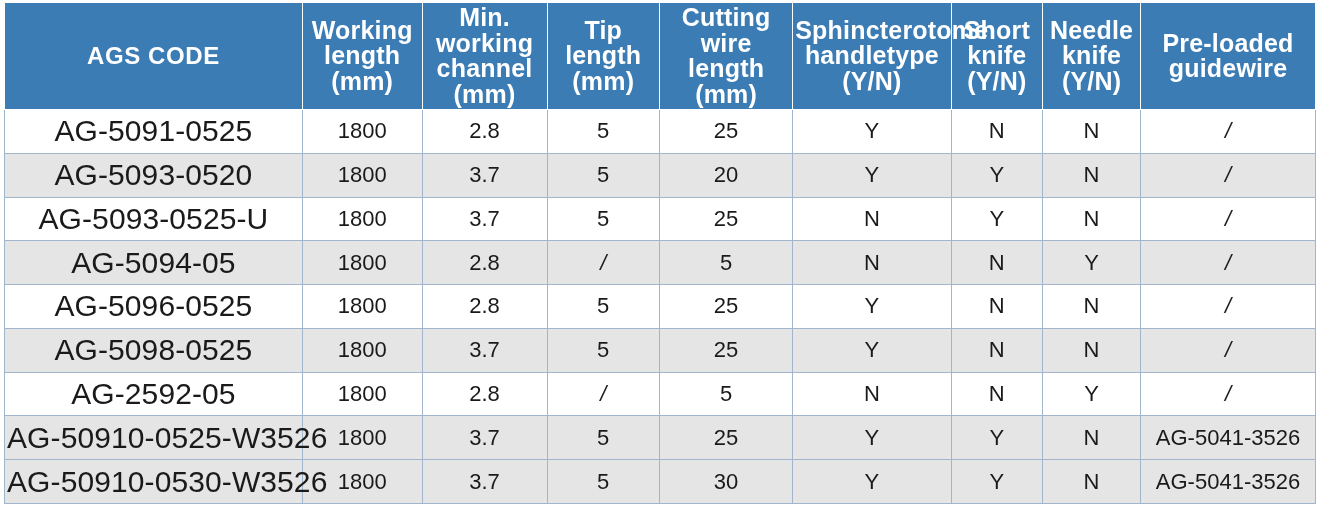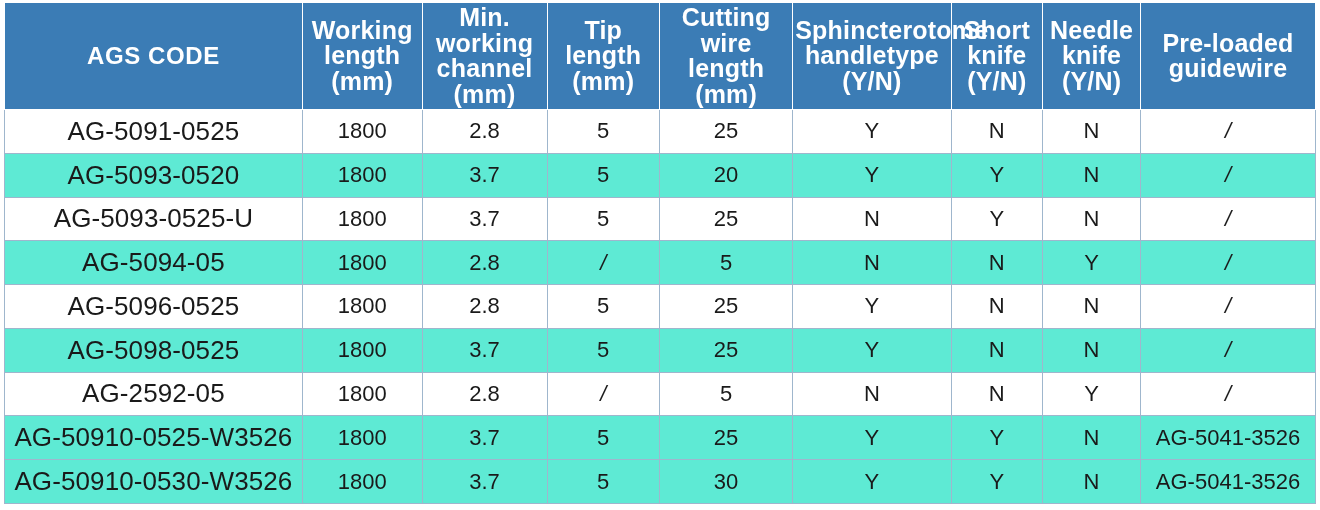--- a/index.html
+++ b/index.html
@@ -61,24 +61,24 @@
     font-size: 22px;
     color: #1a1a1a;
     height: 36px;
     padding: 0 2px;
     white-space: nowrap;
   }
   tbody tr.odd td {
     background: #ffffff;
   }
   tbody tr.even td {
-    background: #5eead4;
+    background: #e5e5e5;
   }
   tbody td.code-cell {
-    font-size: 26px;
+    font-size: 30px;
     letter-spacing: 0.1px;
   }
   tbody td.slash {
     font-style: italic;
   }
 </style>
 </head>
 <body>
 
 <div class="table-wrap">

